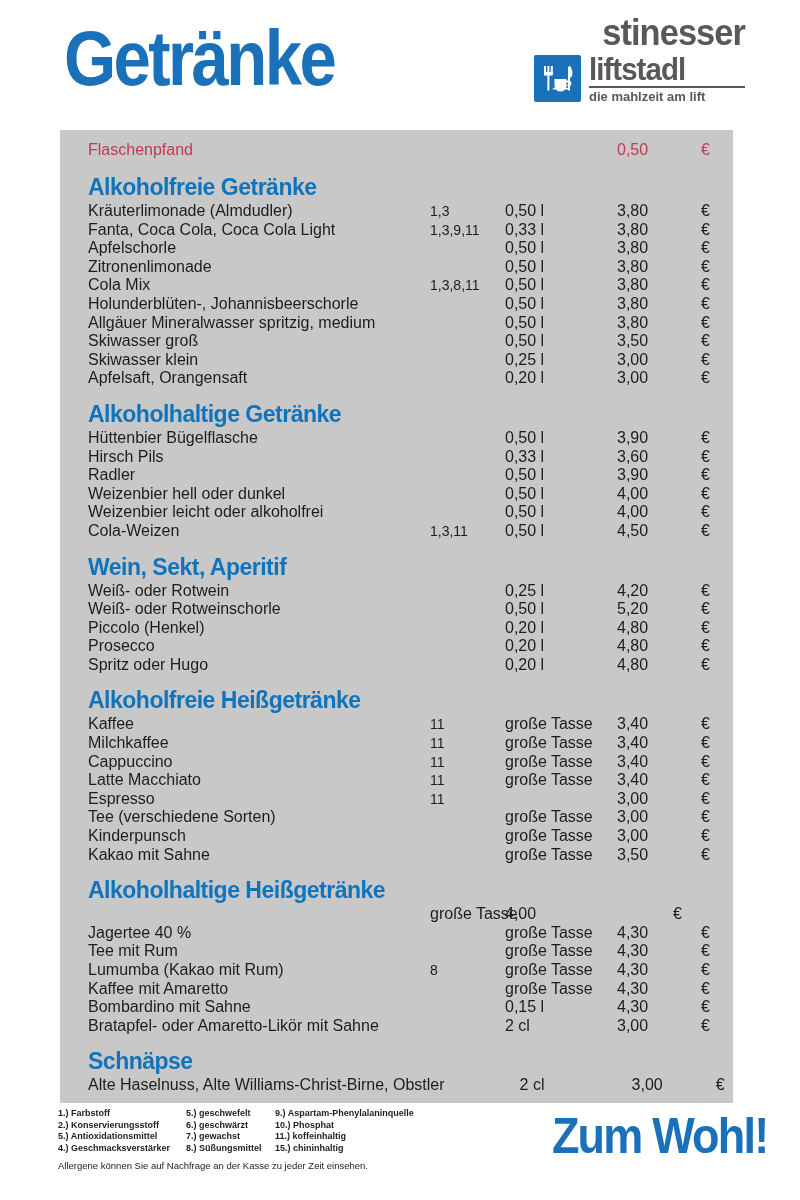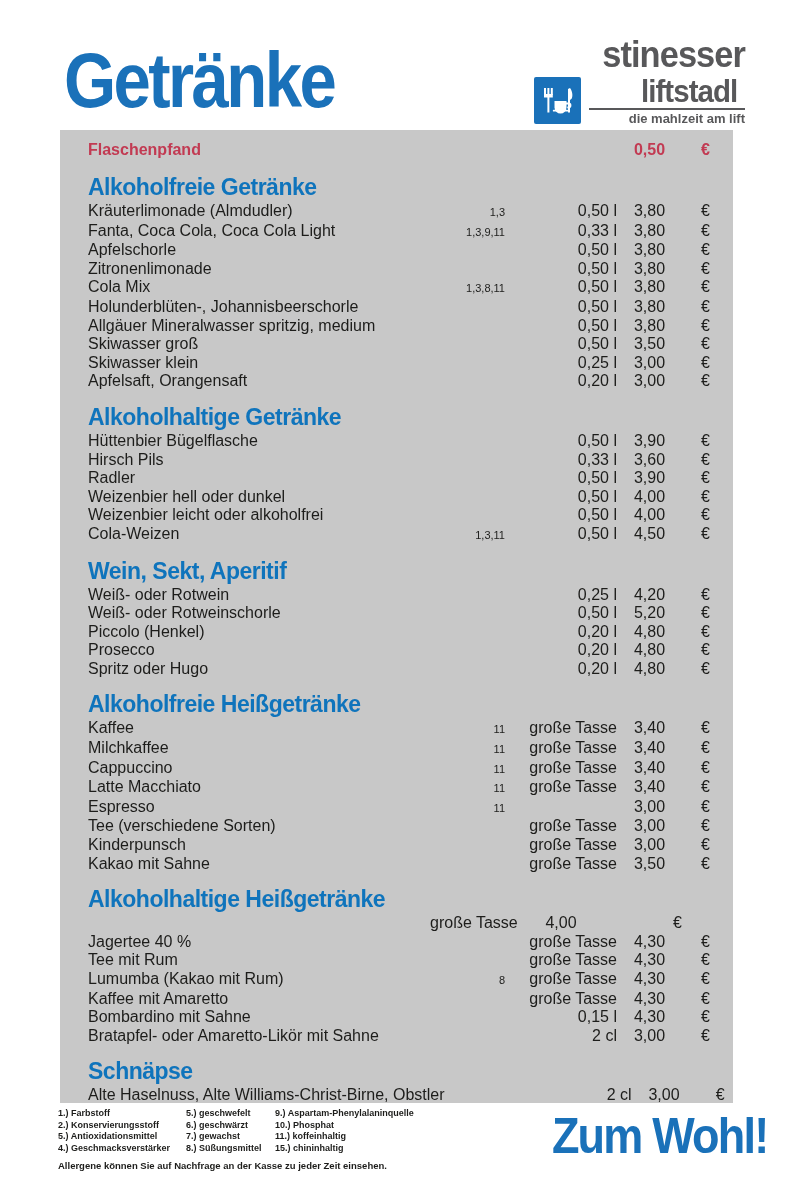--- a/index.html
+++ b/index.html
@@ -8,79 +8,79 @@
     font-family:"Liberation Sans", sans-serif;
     color:#1d1d1b;
     width:800px; height:1200px;
     position:relative;
     overflow:hidden;
   }
 
   
   .header {
     display:flex; justify-content:space-between; align-items:flex-start;
-    padding:40px 55px 0 64px; height:130px;
+    padding:18px 55px 0 64px; height:130px;
   }
   .page-title {
     color:#1a71b9; font-weight:bold; font-size:78px; line-height:80px;
     letter-spacing:-3px; transform:scaleX(.86); transform-origin:left top;
     white-space:nowrap;
   }
   .logo { width:212px; text-align:right; margin-top:-4px; }
   .logo-line1 {
     color:#58585a; font-weight:bold; font-size:37px; line-height:38px;
     letter-spacing:-1px; transform:scaleX(.93); transform-origin:right top;
   }
   .logo-bottom { display:flex; justify-content:flex-end; align-items:flex-start; margin-top:3px; }
   .logo-box {
     width:47px; height:47px; background:#1a71b9; border-radius:2px;
     display:flex; align-items:center; justify-content:center; margin-right:8px;
   }
-  .logo-right { text-align:right; }
+  .logo-right { text-align:left; }
   .logo-line2 {
     color:#58585a; font-weight:bold; font-size:31px; line-height:29px;
     letter-spacing:-1px; transform:scaleX(.95); transform-origin:left top;
   }
   .logo-divider { border-top:2px solid #58585a; margin:2px 0 1px 0; width:156px; }
   .logo-tagline { color:#58585a; font-weight:bold; font-size:13px; line-height:15px; }
 
   
   .menu-panel {
     position:absolute; left:60px; top:130px; width:673px; height:973px;
     background:#c8c8c8;
     padding:9px 23px 10px 28px;
   }
   .grid-row {
     display:grid;
     grid-template-columns:1fr 75px 112px 65px 28px;
     align-items:baseline;
     font-size:16px; line-height:18.6px;
   }
-  .deposit-row { font-weight:bold; color:#c23a52; line-height:21px; margin-bottom:14px; }
+  .deposit-row { font-weight:normal; color:#c23a52; line-height:21px; margin-bottom:14px; }
   .cell-name  { text-align:left; white-space:nowrap; }
-  .cell-ref   { text-align:right; font-size:11px; }
-  .cell-size  { text-align:right; white-space:nowrap; }
-  .cell-price { text-align:center; }
+  .cell-ref   { text-align:left; font-size:14px; }
+  .cell-size  { text-align:left; white-space:nowrap; }
+  .cell-price { text-align:left; }
   .cell-euro  { text-align:right; }
   .section-title {
     color:#0f74bc; font-weight:bold; font-size:23px; line-height:26px;
     letter-spacing:-0.5px; margin-top:13px; margin-bottom:2px;
   }
 
   
   .footer {
     position:absolute; left:0; top:1108px; width:800px;
     display:flex; justify-content:space-between; align-items:flex-start;
     padding:0 33px 0 58px;
   }
   .footnotes { font-size:9px; font-weight:bold; line-height:11.5px; }
   .fn-cols { display:flex; }
   .fn-col-1 { width:128px; }
   .fn-col-2 { width:89px; }
-  .allergen-note { margin-top:6px; font-size:9.5px; font-weight:bold; }
+  .allergen-note { margin-top:6px; font-size:9.5px; font-weight:normal; }
   .farewell {
     color:#1a71b9; font-weight:bold; font-size:50px; line-height:52px;
     letter-spacing:-2px; transform:scaleX(.9); transform-origin:right top;
     white-space:nowrap; margin-top:2px;
   }
 </style>
 </head>
 <body>
 
 <div class="header">

